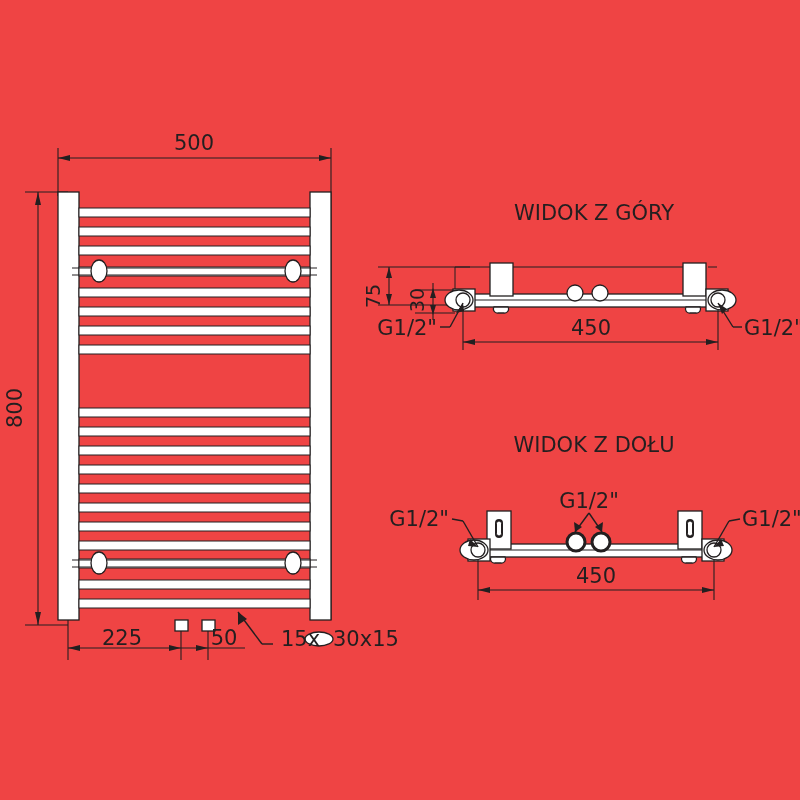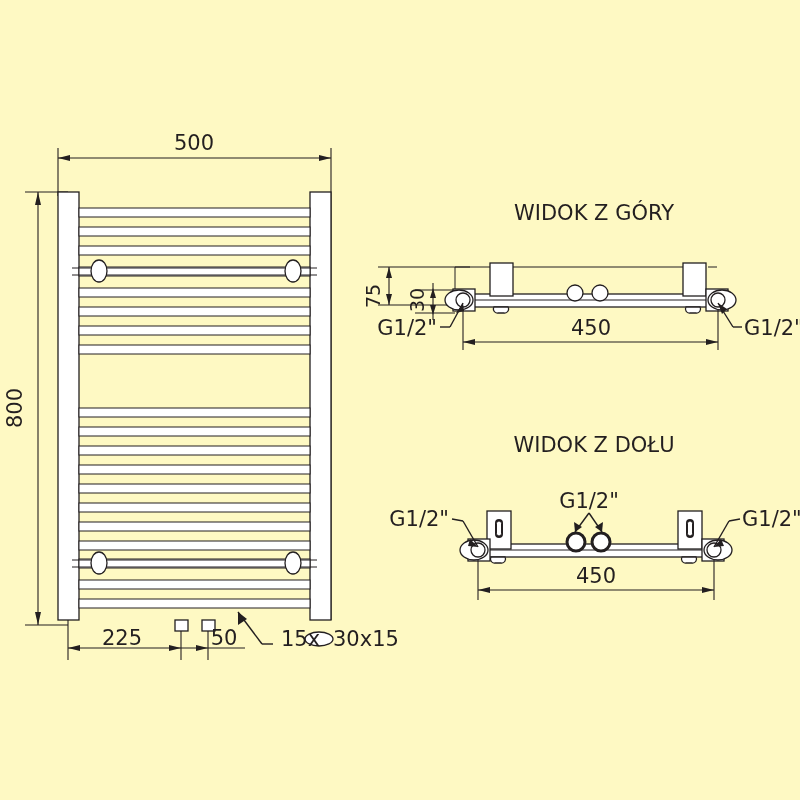--- a/index.html
+++ b/index.html
@@ -4,21 +4,21 @@
 <style>
   html, body {
     margin: 0;
     padding: 0;
     background: #ffffff;
   }
   #canvas {
     position: relative;
     width: 800px;
     height: 800px;
-    background: #fef9c3;
+    background: #ef4444;
     font-family: "DejaVu Sans", sans-serif;
     overflow: hidden;
   }
   svg#drawing {
     position: absolute;
     left: 0;
     top: 0;
     width: 800px;
     height: 800px;
   }

